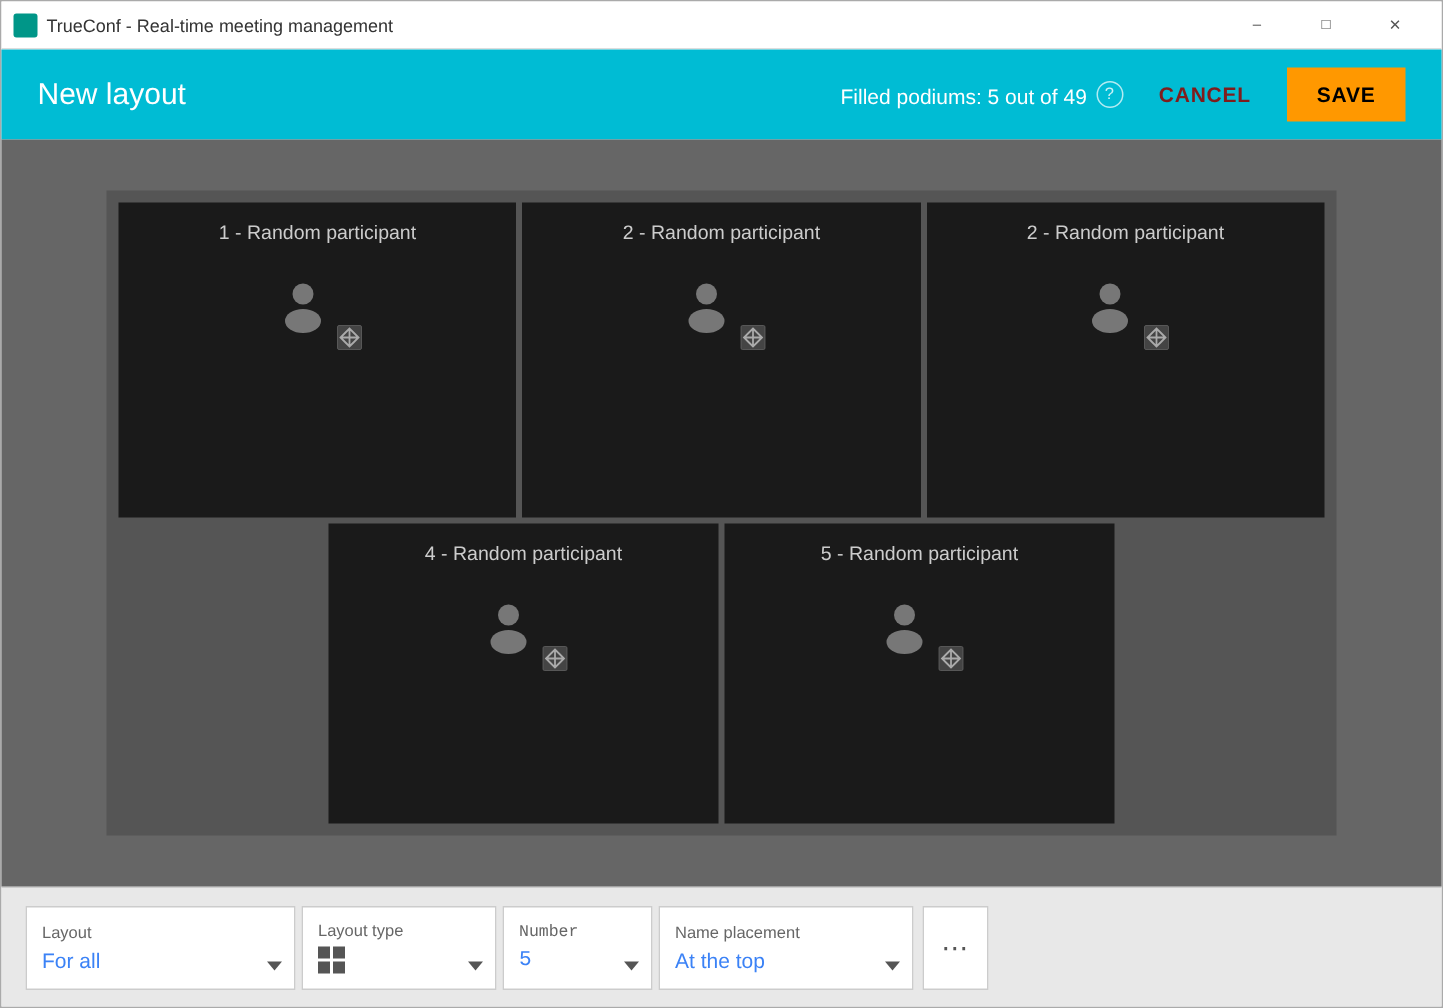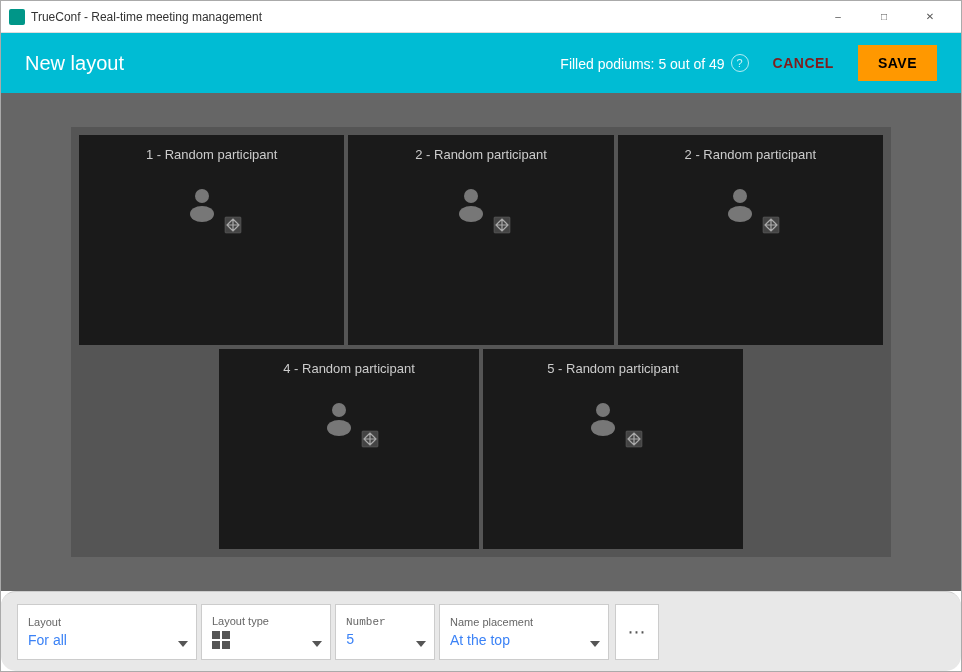--- a/index.html
+++ b/index.html
@@ -211,21 +211,20 @@
     
     .footer {
       height: 80px;
       background: #e8e8e8;
       display: flex;
       align-items: center;
       padding: 0 16px;
       gap: 4px;
       border-top: 1px solid #ccc;
       flex-shrink: 0;
-      border-radius: 15px;
     }
 
     .footer-control {
       display: flex;
       flex-direction: column;
       background: #fff;
       border: 1px solid #ccc;
       height: 56px;
       justify-content: center;
       padding: 4px 10px;

